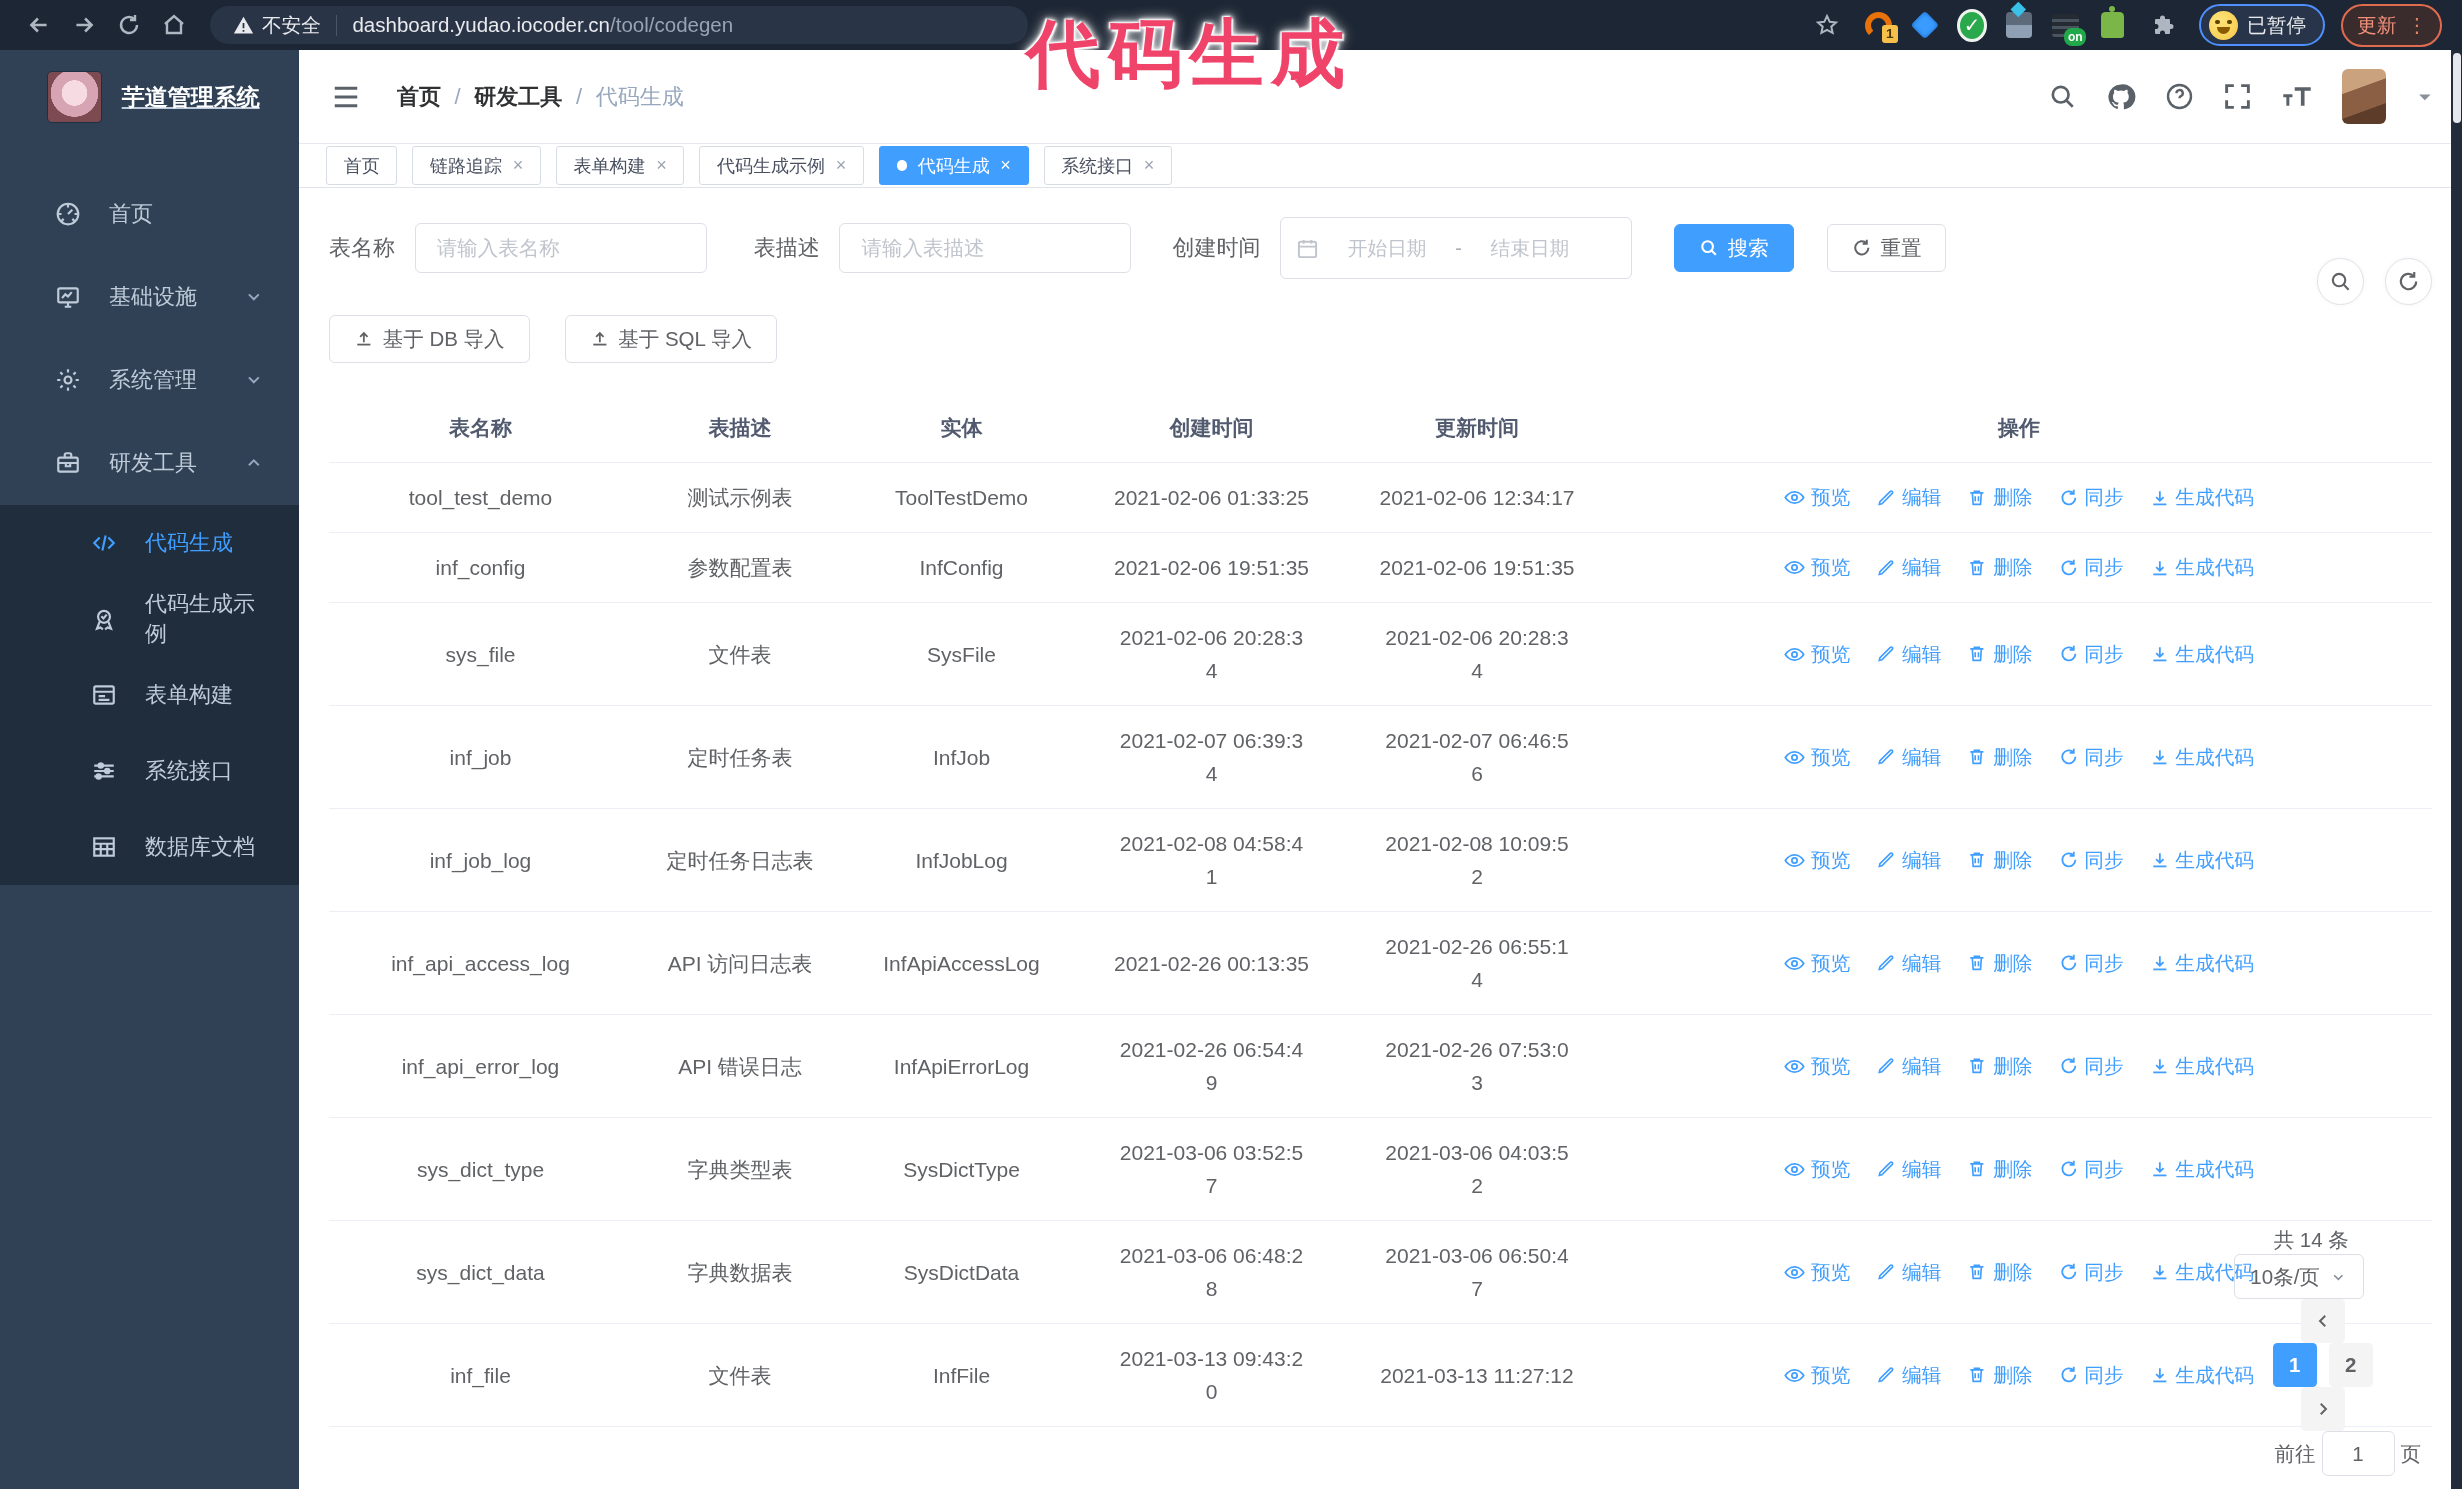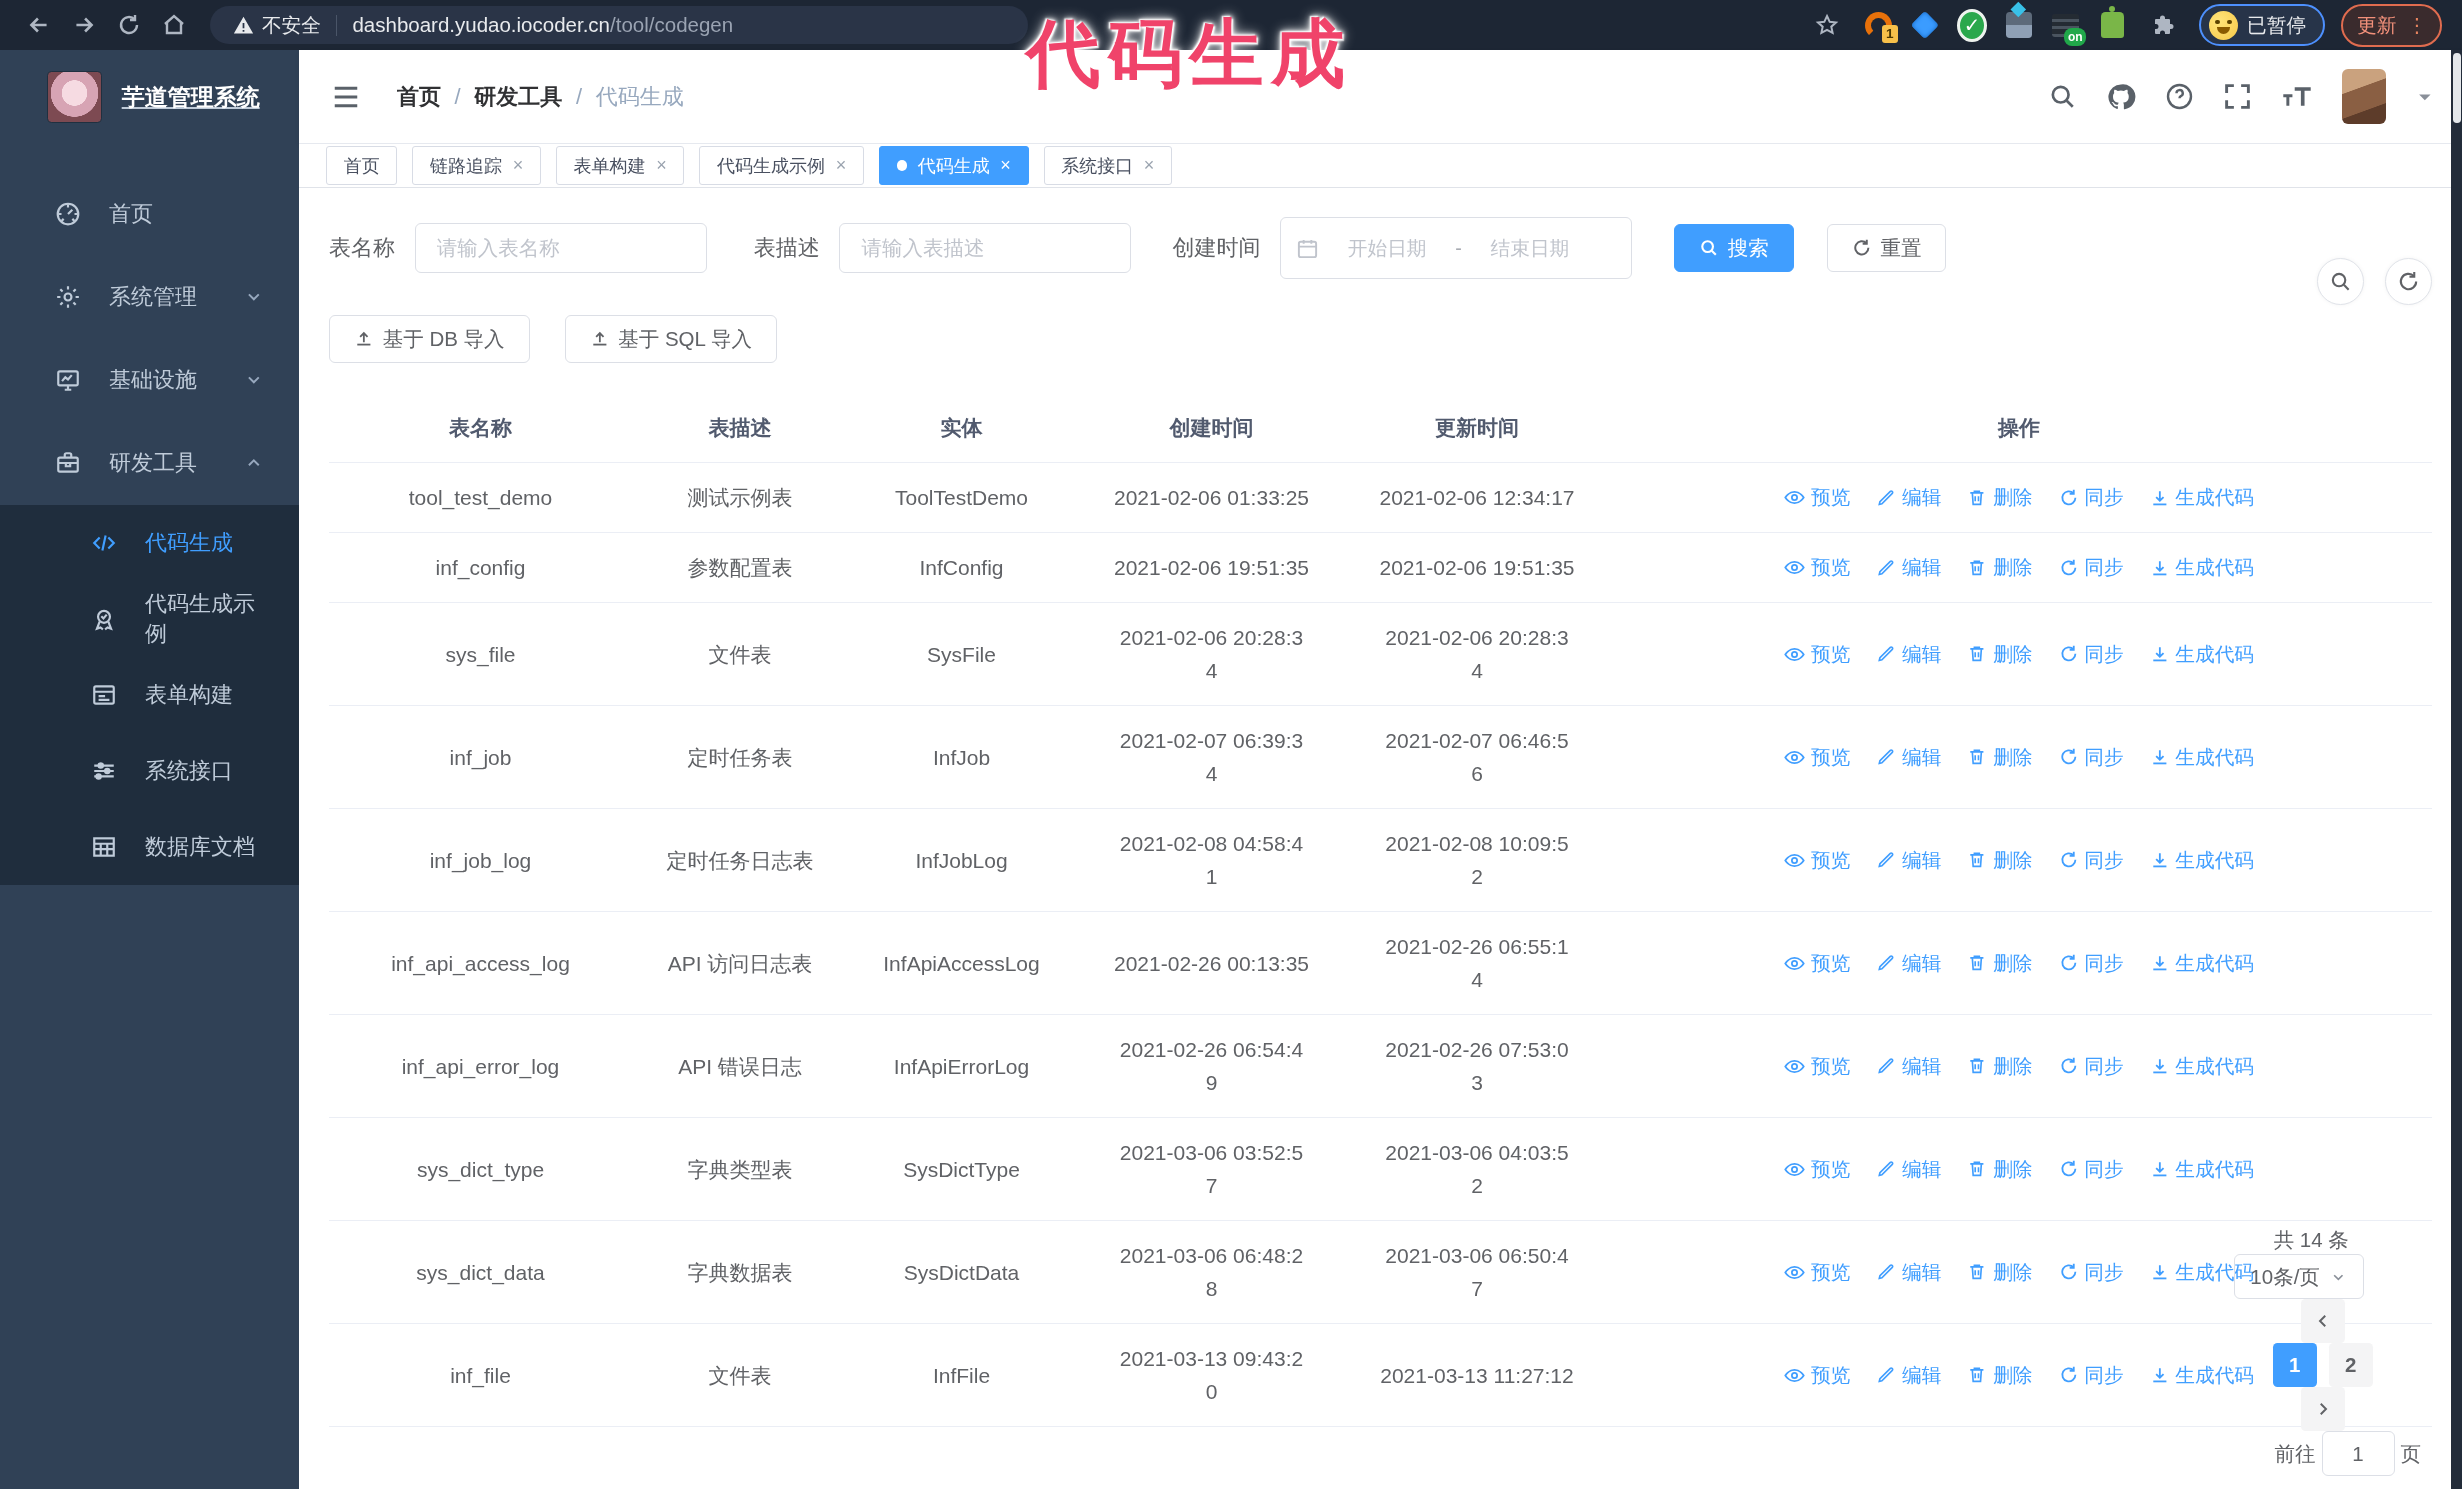--- a/index.html
+++ b/index.html
@@ -209,40 +209,40 @@
               <svg width="26" height="26" viewBox="0 0 24 24" fill="none" stroke="currentColor" stroke-width="2">
                 <circle cx="12" cy="12" r="9.5"></circle>
                 <path d="M12 12l4-4M12 3v3M3 12h3M18 12h3M6 18.5l2-2M18 18.5l-2-2"></path>
               </svg>
             </span>
             <span>首页</span>
           </div>
           <div class="menu-item">
             <span class="ic">
               <svg width="26" height="26" viewBox="0 0 24 24" fill="none" stroke="currentColor" stroke-width="2">
-                <circle cx="12" cy="12" r="3.2"></circle>
-                <path d="M12 2v3M12 19v3M2 12h3M19 12h3M4.9 4.9l2.1 2.1M17 17l2.1 2.1M19.1 4.9 17 7M7 17l-2.1 2.1"></path>
-              </svg>
-            </span>
-            <span>系统管理</span>
+                <rect x="3" y="4" width="18" height="13" rx="1.5"></rect>
+                <path d="M6.5 13l3-3.5 2.5 2 3.5-4"></path>
+                <path d="M9 21h6M12 17v4"></path>
+              </svg>
+            </span>
+            <span>基础设施</span>
             <span class="chev ic">
               <svg width="19.7" height="19.7" viewBox="0 0 24 24" fill="none" stroke="currentColor" stroke-width="2.4">
                 <path d="m6 9 6 6 6-6"></path>
               </svg>
             </span>
           </div>
           <div class="menu-item">
             <span class="ic">
               <svg width="26" height="26" viewBox="0 0 24 24" fill="none" stroke="currentColor" stroke-width="2">
-                <rect x="3" y="4" width="18" height="13" rx="1.5"></rect>
-                <path d="M6.5 13l3-3.5 2.5 2 3.5-4"></path>
-                <path d="M9 21h6M12 17v4"></path>
-              </svg>
-            </span>
-            <span>基础设施</span>
+                <circle cx="12" cy="12" r="3.2"></circle>
+                <path d="M12 2v3M12 19v3M2 12h3M19 12h3M4.9 4.9l2.1 2.1M17 17l2.1 2.1M19.1 4.9 17 7M7 17l-2.1 2.1"></path>
+              </svg>
+            </span>
+            <span>系统管理</span>
             <span class="chev ic">
               <svg width="19.7" height="19.7" viewBox="0 0 24 24" fill="none" stroke="currentColor" stroke-width="2.4">
                 <path d="m6 9 6 6 6-6"></path>
               </svg>
             </span>
           </div>
           <div class="menu-item">
             <span class="ic">
               <svg width="26" height="26" viewBox="0 0 24 24" fill="none" stroke="currentColor" stroke-width="2">
                 <rect x="3" y="7" width="18" height="13" rx="1.5"></rect>

